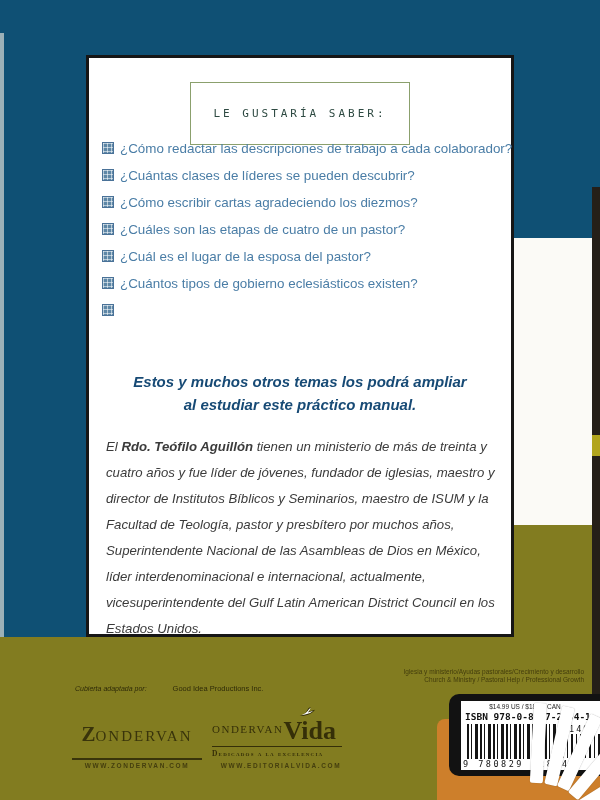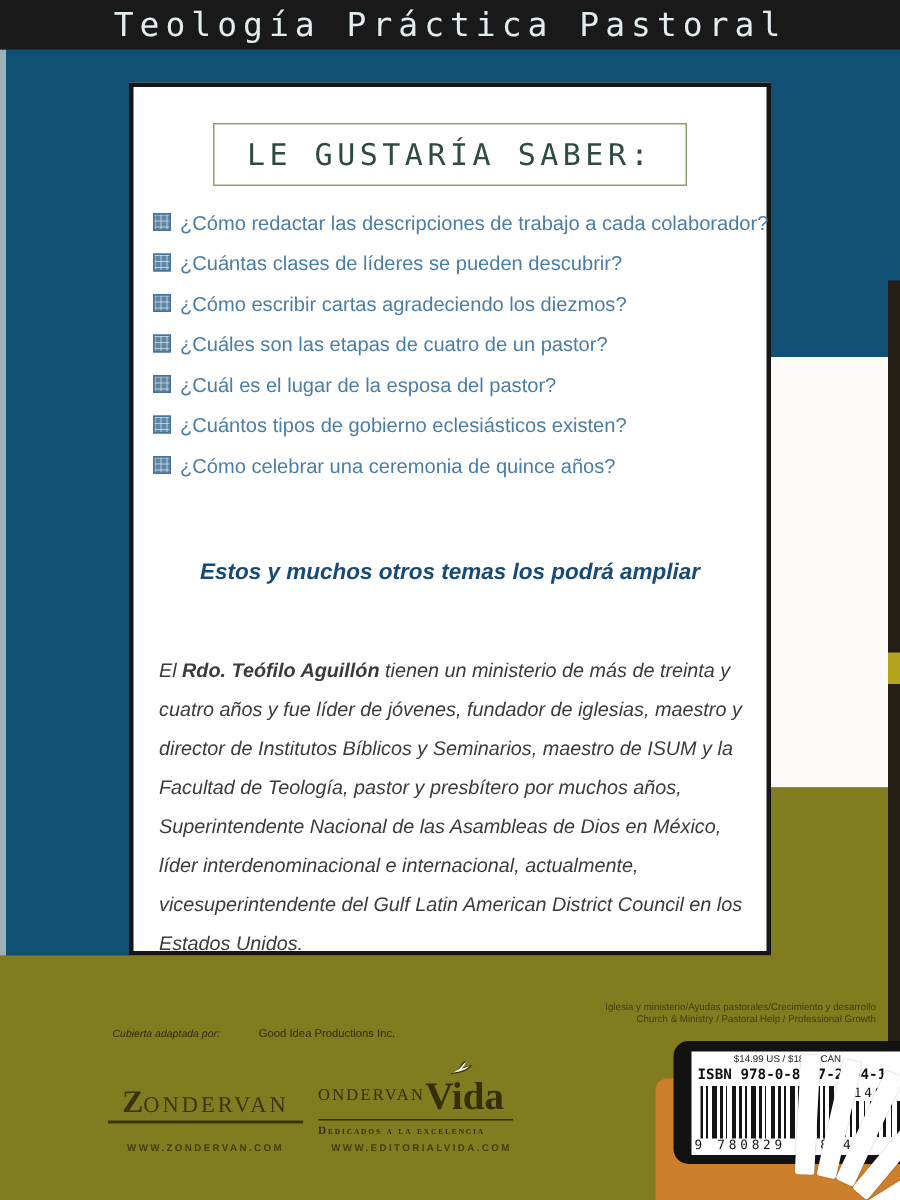--- a/index.html
+++ b/index.html
@@ -16,42 +16,42 @@
   .right-white{position:absolute;left:514px;top:238px;width:78px;height:287px;background:#fbfaf6;}
   .right-olive{position:absolute;left:514px;top:525px;width:86px;height:115px;background:#827c20;}
   .olive-band{position:absolute;left:0;top:637px;width:600px;height:163px;background:#827c20;}
   .spine{position:absolute;left:592px;top:187px;width:8px;height:613px;background:#251f18;}
   .spine-accent{position:absolute;left:592px;top:435px;width:8px;height:21px;background:#b2a51d;}
 
   
   .panel{position:absolute;left:86px;top:55px;width:428px;height:582px;background:#ffffff;
     border:3px solid #161616;box-sizing:border-box;}
   .saber-wrap{text-align:center;margin-top:24px;}
-  .saber-box{display:inline-block;border:1px solid #8ba06d;padding:8px 22px;
-    font-family:"DejaVu Sans Mono",monospace;font-size:20px;letter-spacing:3px;color:#2e4a42;}
+  .saber-box{display:inline-block;border:1px solid #8ba06d;padding:24px 22px;
+    font-family:"DejaVu Sans Mono",monospace;font-size:11px;letter-spacing:3px;color:#2e4a42;}
   .questions{position:absolute;left:13px;top:84px;right:6px;list-style:none;margin:0;padding:0;}
   .questions li{margin-bottom:13px;font-size:13.4px;line-height:14px;color:#4a7da6;white-space:nowrap;}
   .q-icon{display:inline-block;width:10px;height:10px;margin-right:6px;vertical-align:-1px;
     border:1px solid #4a7298;
     background:
       linear-gradient(90deg, rgba(255,255,255,.55) 1px, transparent 1px) 0 0/4px 100%,
       linear-gradient(rgba(255,255,255,.55) 1px, transparent 1px) 0 0/100% 4px,
       #5e87a6;}
   .closing{position:absolute;left:0;top:312px;width:100%;text-align:center;
     font-size:15px;font-weight:bold;color:#174a75;line-height:23px;font-style:italic;}
   .bio{position:absolute;left:17px;top:376px;width:396px;
     font-style:italic;font-size:13.2px;line-height:26px;color:#3b3b3b;}
   .bio b{font-style:italic;}
 
   
   .credit{position:absolute;left:75px;top:684px;font-size:7px;color:#2f2b08;}
   .credit .lbl{font-style:italic;}
   .credit .nm{font-weight:normal;font-size:7.5px;margin-left:24px;}
   .zondervan{position:absolute;left:72px;top:722px;width:130px;text-align:center;color:#39340b;
-    font-family:"Liberation Serif",serif;border-bottom:2px solid #39340b;padding-bottom:0;}
+    font-family:"Liberation Serif",serif;border-bottom:2px solid #39340b;padding-bottom:11px;}
   .zondervan .zcap{font-size:21px;font-weight:bold;}
   .zondervan .zrest{font-size:15px;letter-spacing:2px;}
   .z-url{position:absolute;left:66px;top:762px;width:142px;text-align:center;
     font-size:6.5px;letter-spacing:1.6px;font-weight:bold;color:#443e0e;}
   .vida{position:absolute;left:212px;top:716px;width:130px;color:#352f08;
     font-family:"Liberation Serif",serif;}
   .vida-top{position:relative;white-space:nowrap;}
   .vida-ed{font-size:11px;letter-spacing:1.5px;vertical-align:6px;}
   .vida-nm{font-size:26px;font-weight:bold;letter-spacing:0;}
   .dove{position:absolute;left:86px;top:-10px;width:18px;height:13px;}
@@ -94,23 +94,20 @@
 
 <div class="cover">
 
   <div class="right-white"></div>
   <div class="right-olive"></div>
   <div class="olive-band"></div>
   <div class="spine"></div>
   <div class="spine-accent"></div>
   <div class="left-edge"></div>
 
-  <div class="top-bar">
-    <span class="series-title">Teología Práctica Pastoral</span>
-  </div>
 
   <div class="panel">
     <div class="saber-wrap">
       <span class="saber-box">LE GUSTARÍA SABER:</span>
     </div>
 
     <ul class="questions">
 
 
         <li>
@@ -131,26 +128,27 @@
 
         <li>
           <span class="q-icon"></span><span>¿Cuál es el lugar de la esposa del pastor?</span>
         </li>
 
         <li>
           <span class="q-icon"></span><span>¿Cuántos tipos de gobierno eclesiásticos existen?</span>
         </li>
 
         <li>
-          <span class="q-icon"></span><span>¿Cómo celebrar una ceremonia de quince años?</span>
+          <span class="q-icon"></span>
         </li>
       </ul>
 
     <div class="closing">
       <div>Estos y muchos otros temas los podrá ampliar</div>
+      <div>al estudiar este práctico manual.</div>
     </div>
 
     <div class="bio">
       <span>El </span><b>Rdo. Teófilo Aguillón</b><span> tienen un ministerio de más de treinta y cuatro años y fue líder de jóvenes, fundador de iglesias, maestro y director de Institutos Bíblicos y Seminarios, maestro de ISUM y la Facultad de Teología, pastor y presbítero por muchos años, Superintendente Nacional de las Asambleas de Dios en México, líder interdenominacional e internacional, actualmente, vicesuperintendente del Gulf Latin American District Council en los Estados Unidos.</span>
     </div>
   </div>
 
   <div class="credit">
     <span class="lbl">Cubierta adaptada por:</span>
     <span class="nm">Good Idea Productions Inc.</span>

